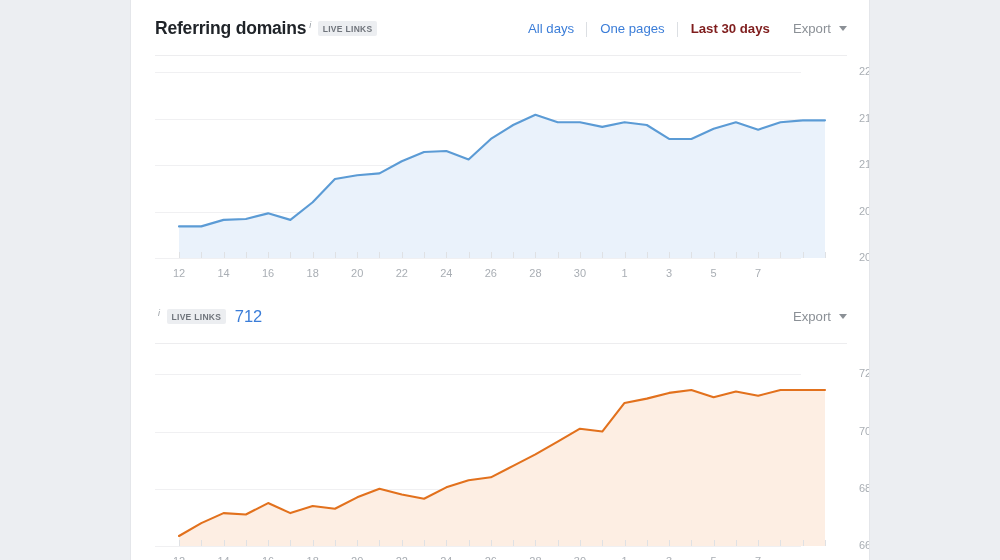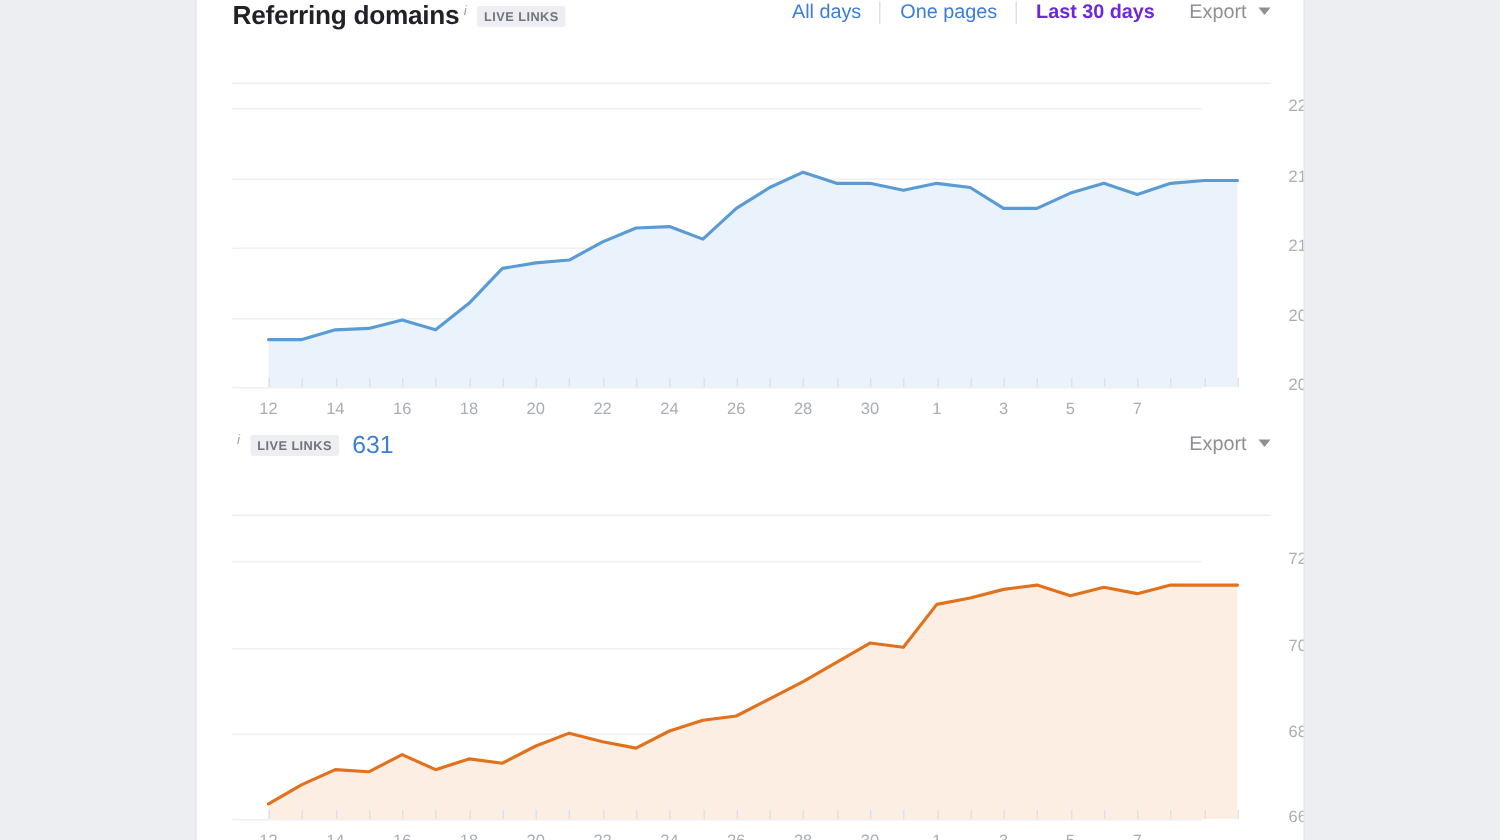--- a/index.html
+++ b/index.html
@@ -28,21 +28,21 @@
     overflow: hidden;
   }
 
   
   .panel { position: relative; width: 100%; }
   .panel-header {
     position: relative;
     height: 56px;
     padding: 0 22px 0 24px;
     display: flex;
-    align-items: flex-start;
+    align-items: center;
   }
   .title-group { display: flex; align-items: baseline; }
   .panel-title {
     font-size: 17.5px;
     font-weight: bold;
     color: #1f2328;
     letter-spacing: -0.2px;
     white-space: nowrap;
   }
   .info-sup {
@@ -87,21 +87,21 @@
     position: relative;
   }
   .range-tab.sep::after {
     content: "";
     position: absolute;
     right: 0; top: 1px;
     width: 1px; height: 15px;
     background: #dcdfe3;
   }
   .range-tab.active {
-    color: #6d28d9;
+    color: #7f1d1d;
     font-weight: bold;
     cursor: default;
   }
   .export-btn {
     font-size: 13.2px;
     color: #8b9096;
     margin-left: 10px;
     display: flex;
     align-items: center;
     cursor: pointer;
@@ -245,21 +245,21 @@
             <div class="tick" style="left: 670px; top: 196px; height: 6px;"></div>
           </div>
         </div>
     </div>
 
     <div class="panel">
       <div class="panel-header">
         <div class="title-group">
           <span class="info-sup">i</span>
           <span class="live-badge">LIVE LINKS</span>
-          <span class="count-value">631</span>
+          <span class="count-value">712</span>
         </div>
         <div class="header-right">
           <span class="export-btn">
             <span>Export</span>
             <span class="caret"></span>
           </span>
         </div>
         <div class="header-rule"></div>
       </div>
       <div class="chart-wrap" id="chart1" style="height:232px;">

